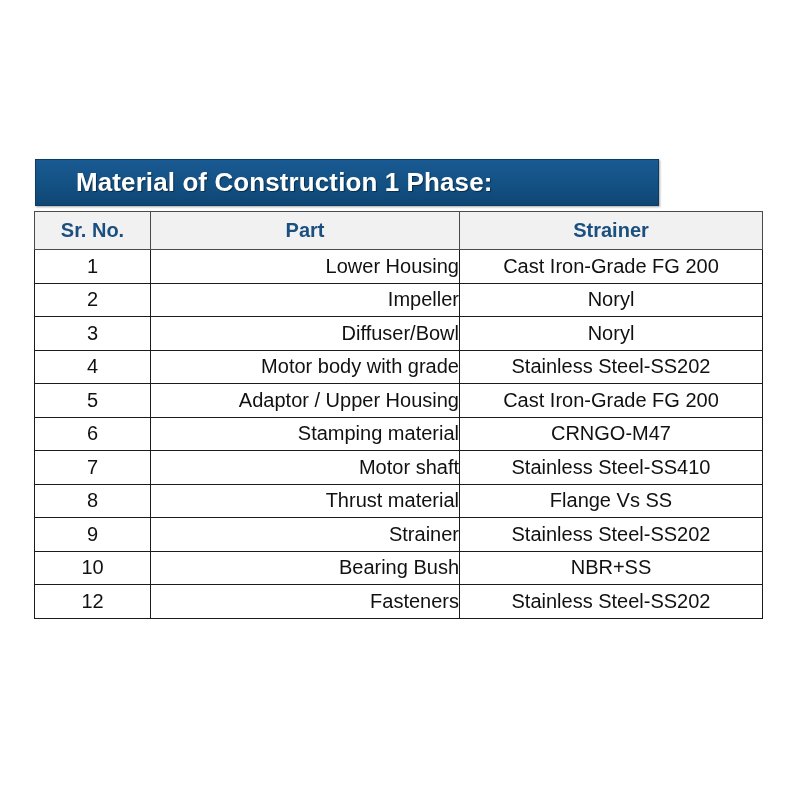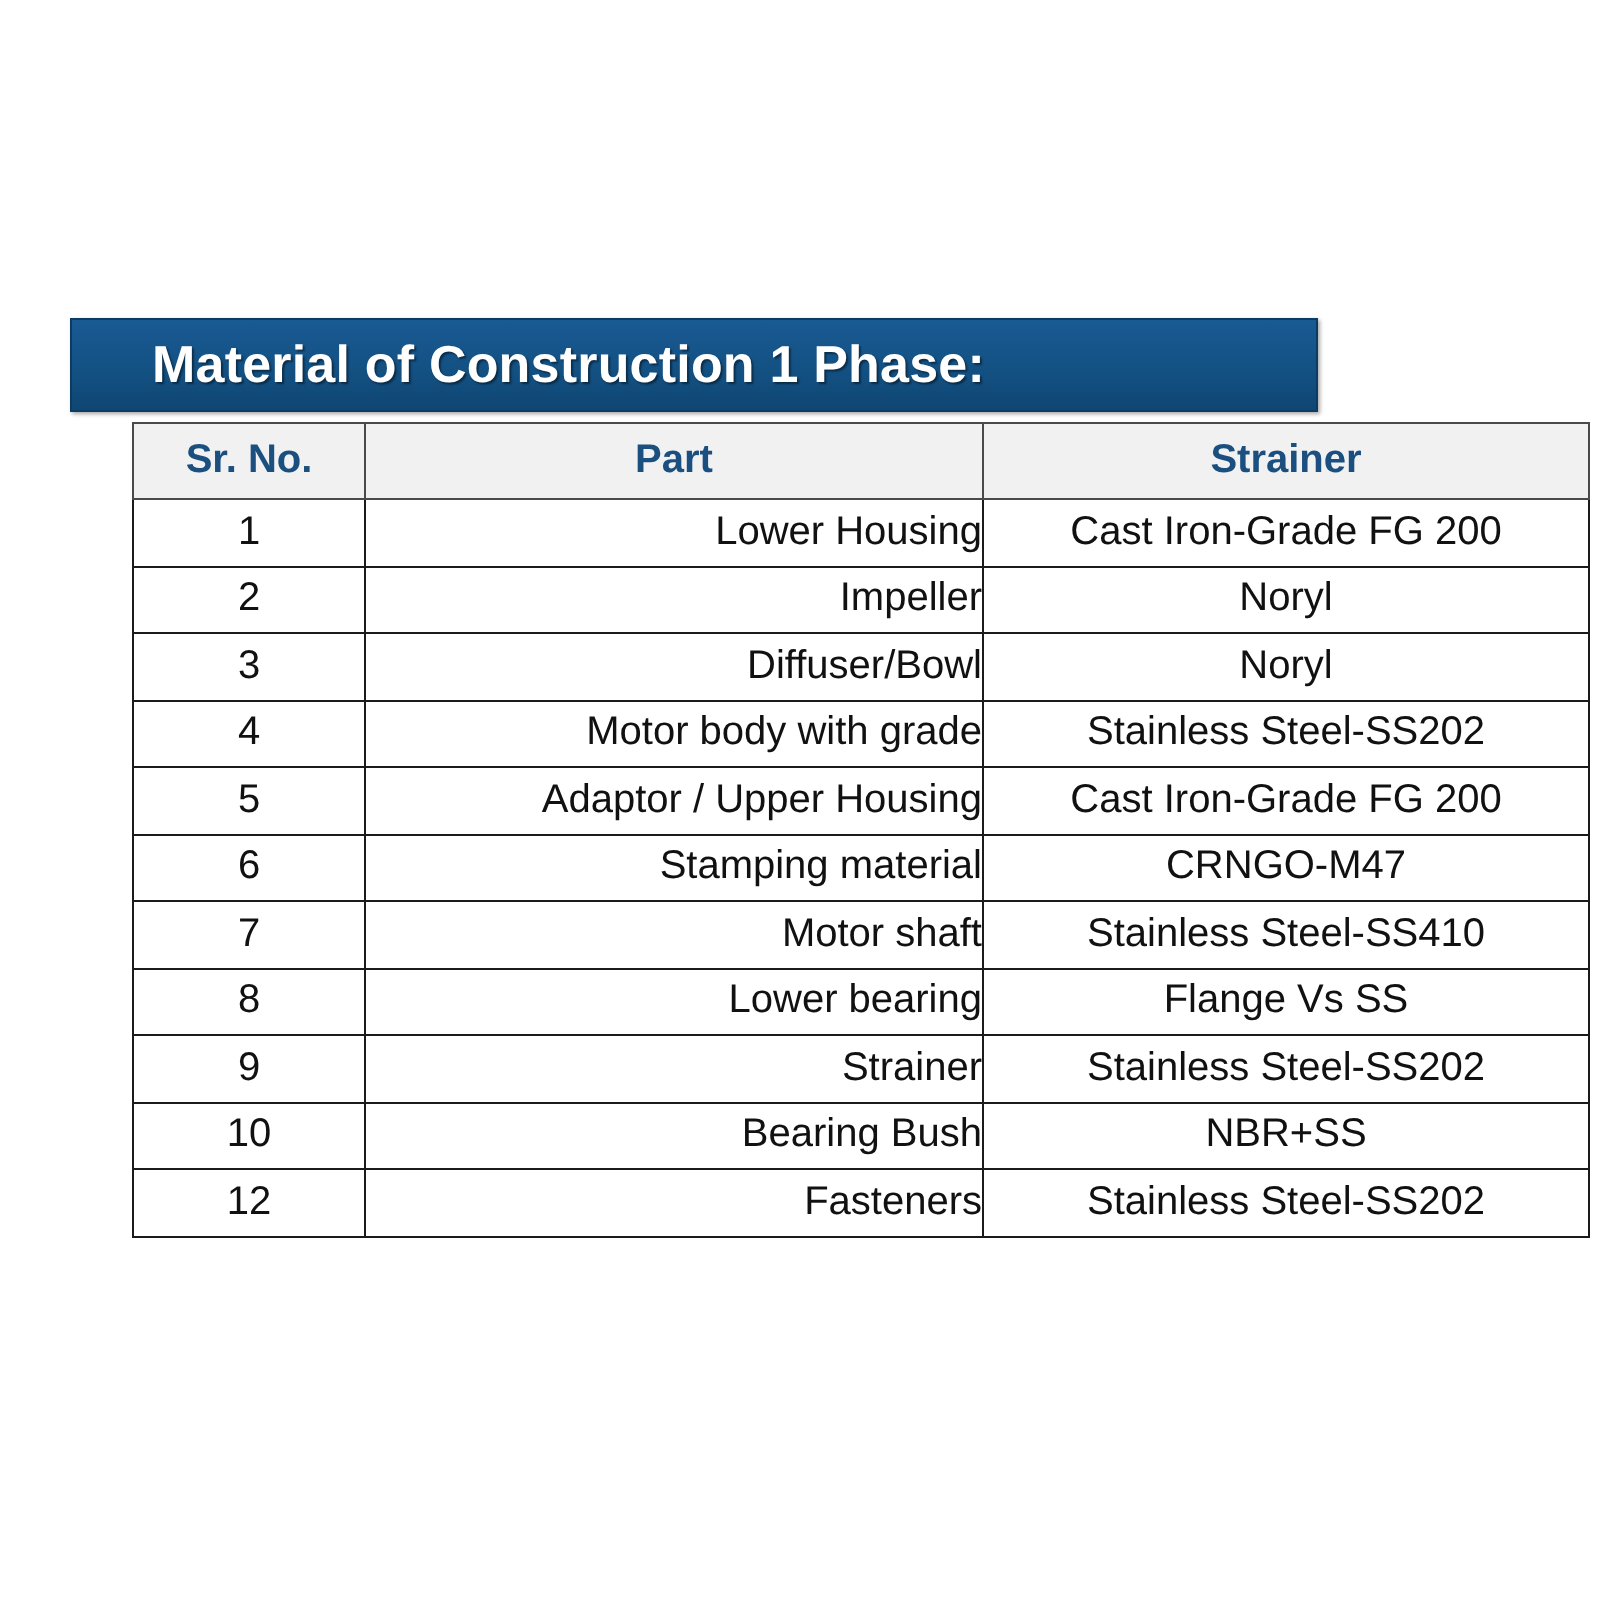--- a/index.html
+++ b/index.html
@@ -50,21 +50,20 @@
 
   
   .spec-table {
     position: absolute;
     left: 34px;
     top: 211px;
     width: 728px;
     border-collapse: collapse;
     table-layout: fixed;
     background: #ffffff;
-    margin-left: 32px;
   }
   .spec-table th,
   .spec-table td {
     border: 1px solid #1b1b1b;
     box-sizing: border-box;
     padding: 0;
     vertical-align: middle;
   }
 
   .col-sr    { width: 116px; }
@@ -152,21 +151,21 @@
         <td class="cell-part">Stamping material</td>
         <td class="cell-mat">CRNGO-M47</td>
       </tr>
       <tr>
         <td class="cell-sr">7</td>
         <td class="cell-part">Motor shaft</td>
         <td class="cell-mat">Stainless Steel-SS410</td>
       </tr>
       <tr>
         <td class="cell-sr">8</td>
-        <td class="cell-part">Lower bearing</td>
+        <td class="cell-part">Thrust material</td>
         <td class="cell-mat">Flange Vs SS</td>
       </tr>
       <tr>
         <td class="cell-sr">9</td>
         <td class="cell-part">Strainer</td>
         <td class="cell-mat">Stainless Steel-SS202</td>
       </tr>
       <tr>
         <td class="cell-sr">10</td>
         <td class="cell-part">Bearing Bush</td>

